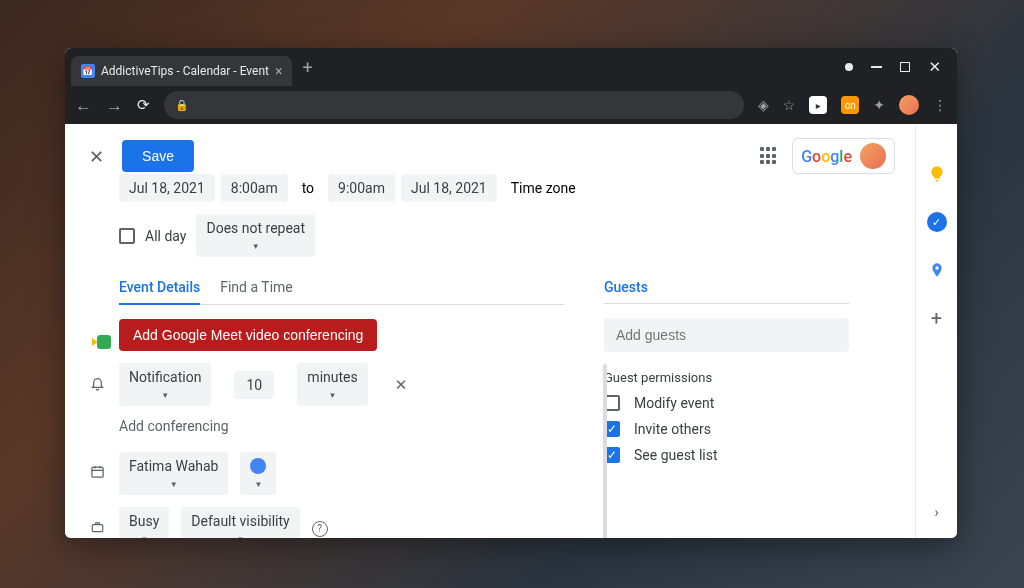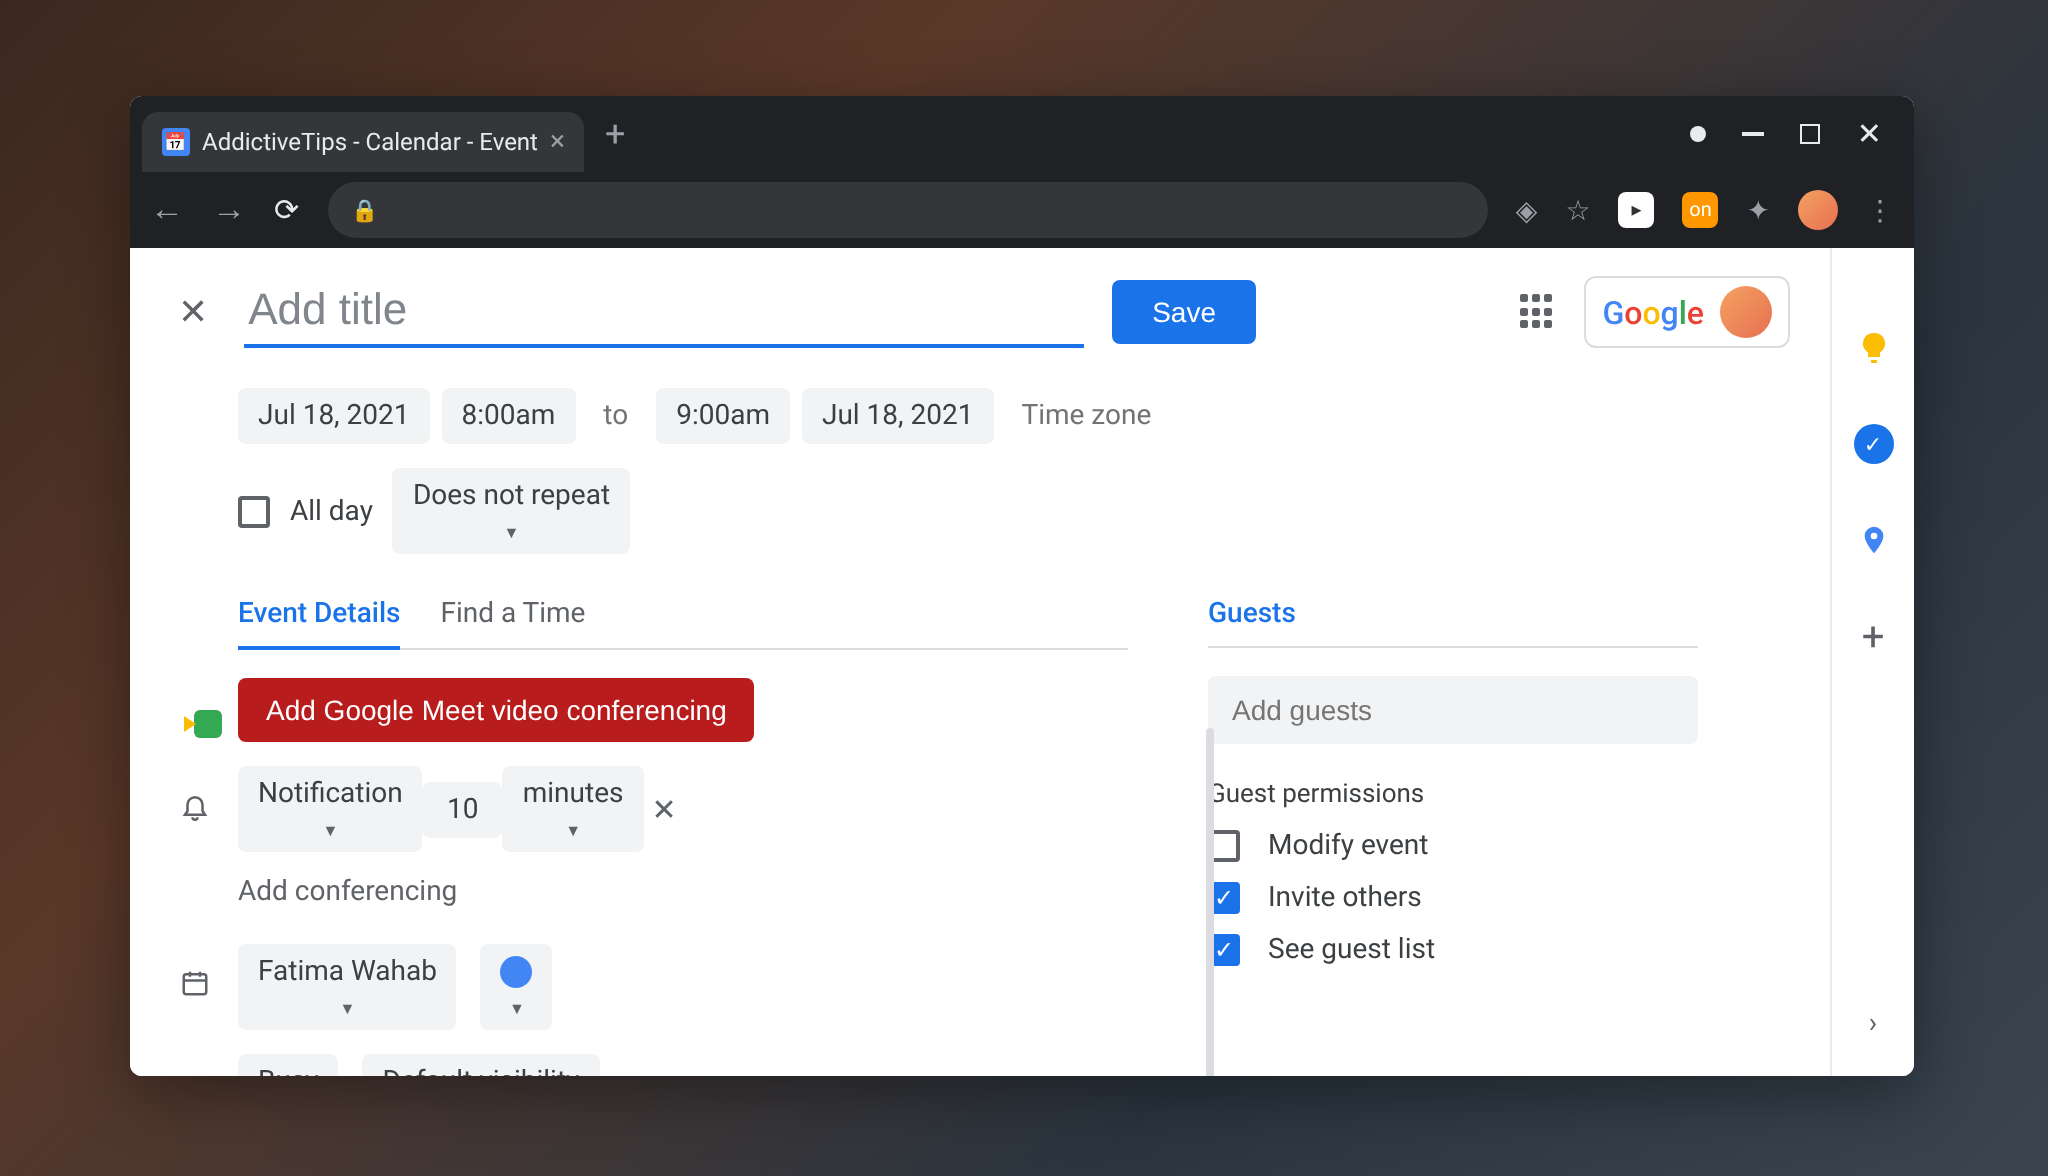--- a/index.html
+++ b/index.html
@@ -208,33 +208,32 @@
     border-radius: 50%;
     background: linear-gradient(135deg, #f4a261, #e76f51);
   }
   .indent {
     margin-left: 34px;
   }
   .datetime-row {
     display: flex;
     align-items: center;
     gap: 6px;
-    margin-top: 20px;
     font-size: 14px;
     color: #3c4043;
   }
   .chip {
     background: #f1f3f4;
     padding: 6px 10px;
     border-radius: 4px;
     cursor: pointer;
   }
   .plain-txt {
     padding: 6px 8px;
-    color: #737373;
+    color: #000000;
   }
   .allday-row {
     display: flex;
     align-items: center;
     gap: 10px;
     margin-top: 12px;
     font-size: 14px;
     color: #3c4043;
   }
   .cbox {
@@ -343,21 +342,21 @@
     background: #f1f3f4;
     border: none;
     padding: 9px 12px;
     border-radius: 4px;
     font-size: 14px;
     color: #8b5cf6;
     outline: none;
   }
   .notif-group {
     display: flex;
-    gap: 0;
+    gap: 23px;
     align-items: center;
   }
   .remove-x {
     color: #5f6368;
     font-size: 15px;
     cursor: pointer;
     padding: 4px;
   }
   .link-txt {
     color: #5f6368;
@@ -478,21 +477,20 @@
       <span>✦</span>
       <span class="avatar-sm"></span>
       <span>⋮</span>
     </div>
   </div>
 
   <div class="content">
     <div class="main">
       <div class="header-row">
         <span class="close-x">✕</span>
-        <input class="title-input" placeholder="Add title" style="">
         <button class="save-btn">Save</button>
         <div class="apps-icon">
           <span></span>
             <span></span>
             <span></span>
             <span></span>
             <span></span>
             <span></span>
             <span></span>
             <span></span>

